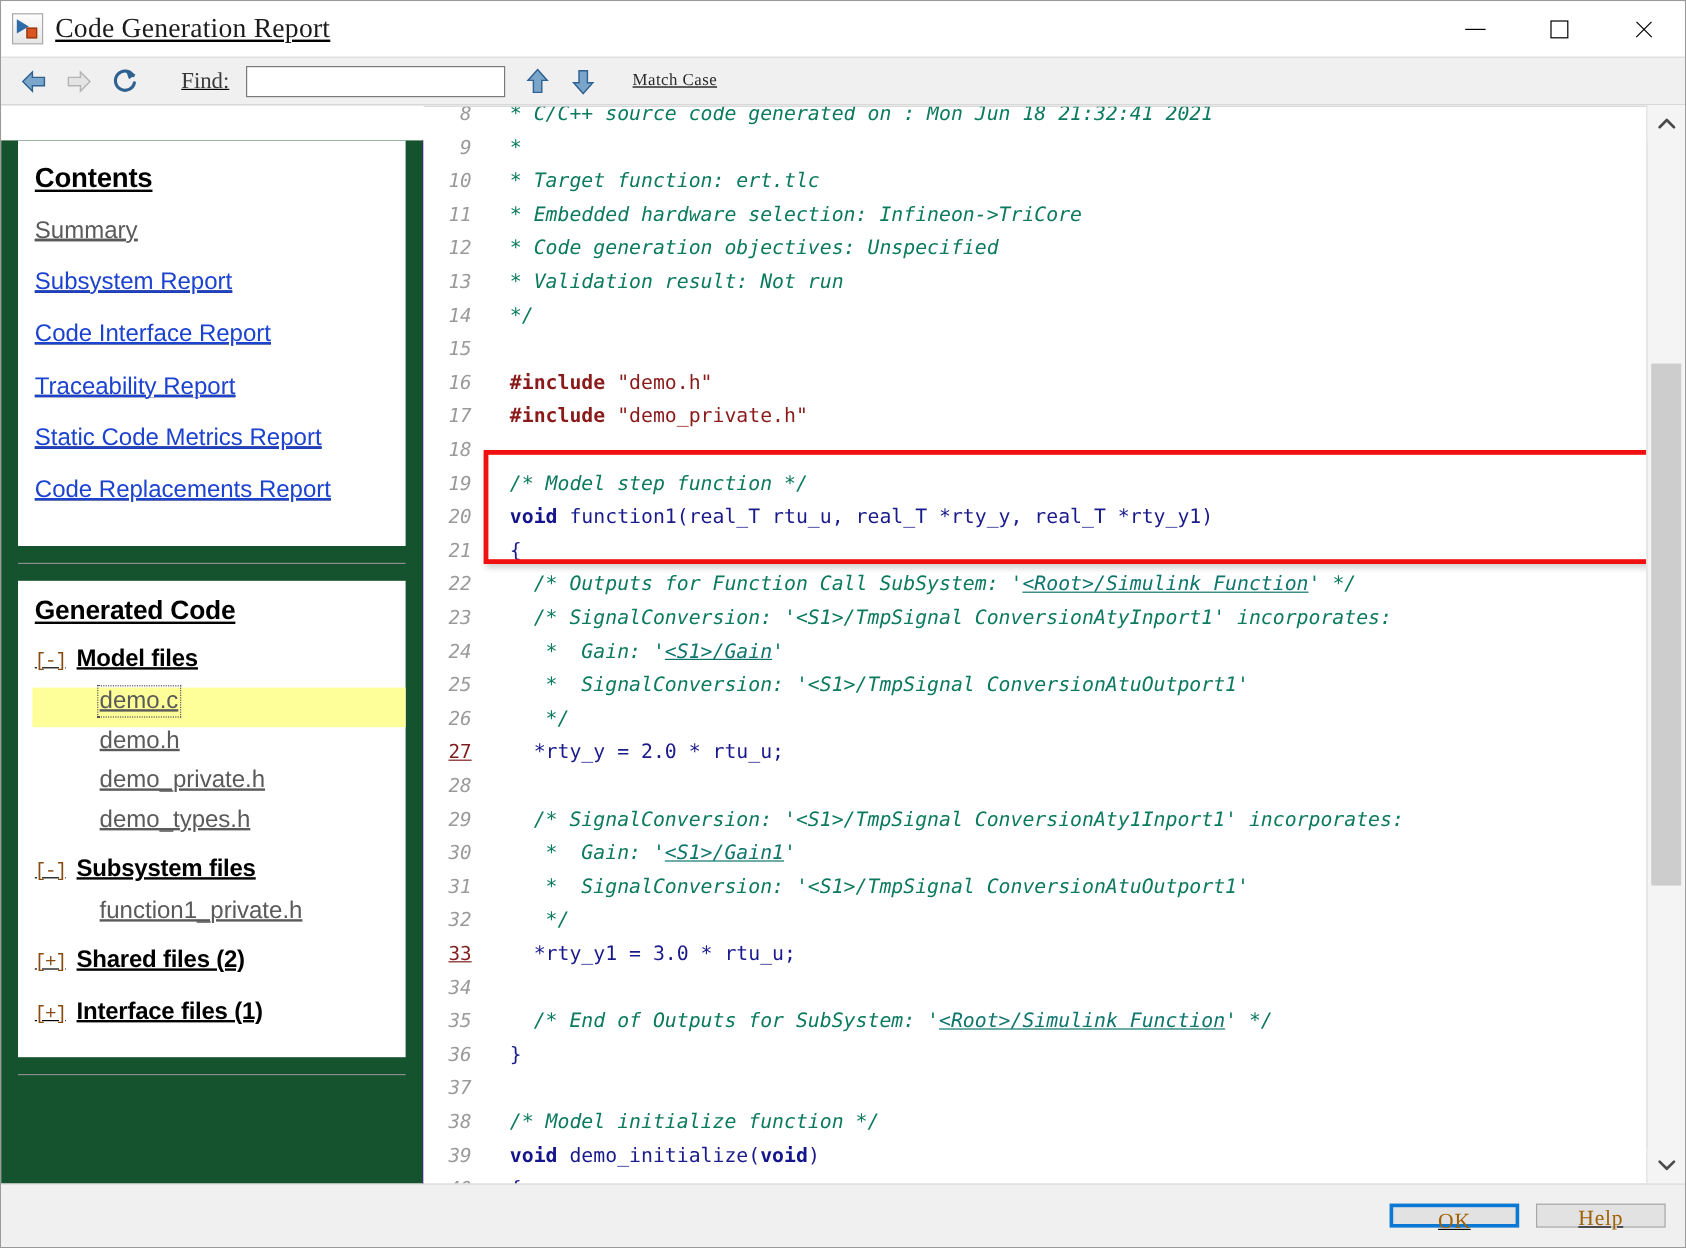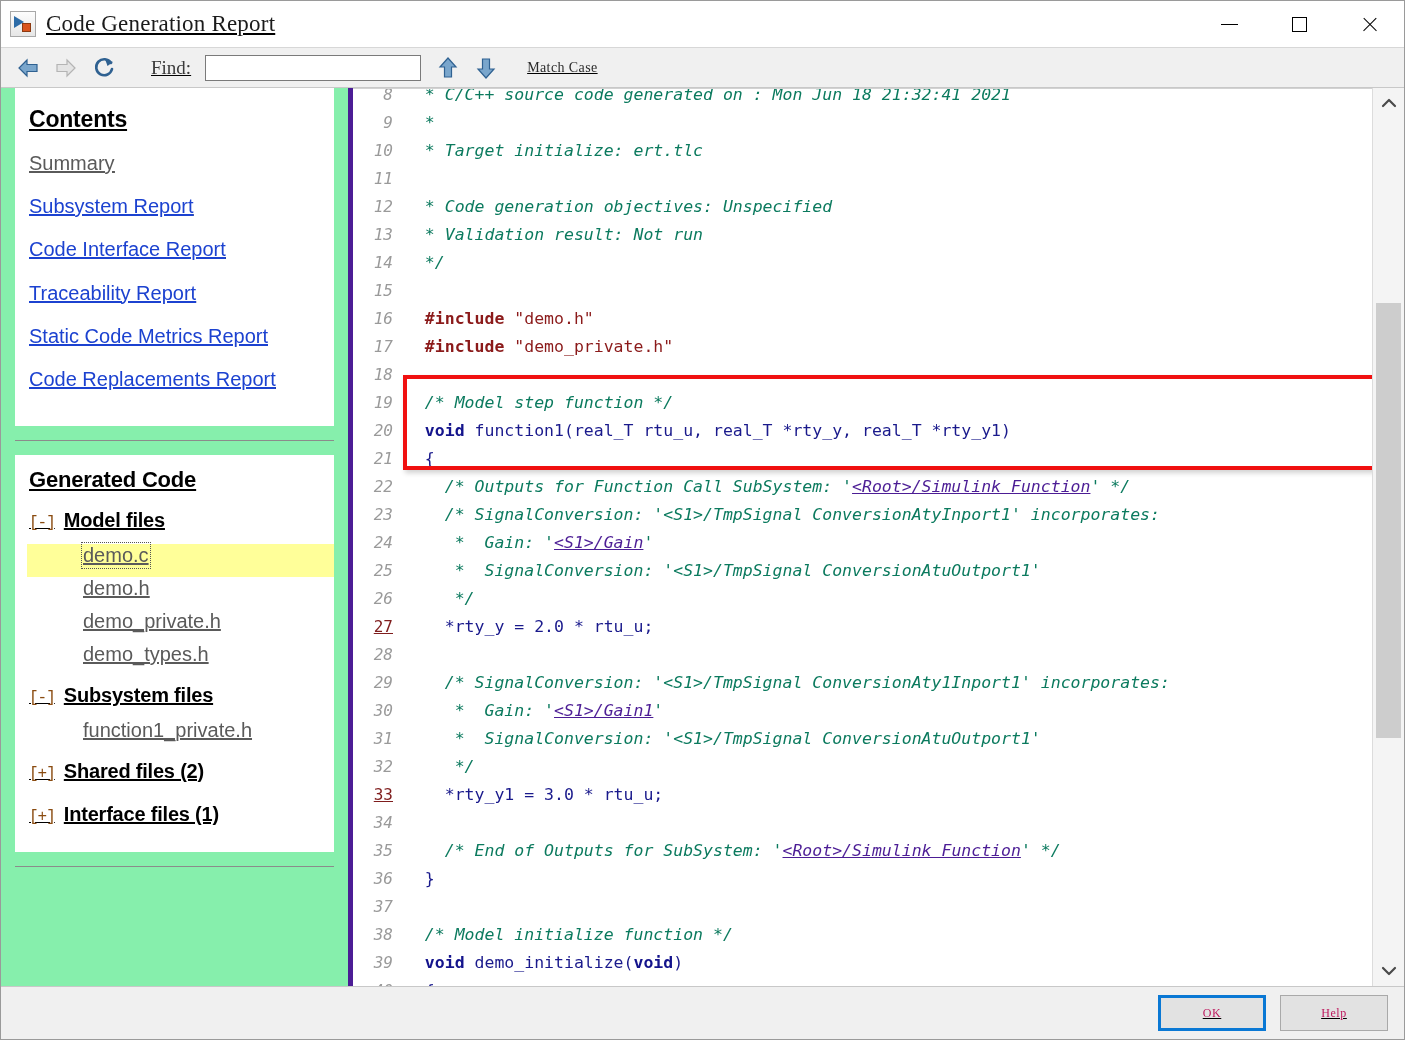--- a/index.html
+++ b/index.html
@@ -129,25 +129,26 @@
     display: flex;
     min-height: 0;
     background: #ffffff;
     position: relative;
   }
 
   
   .sidebar {
     width: 352px;
     min-width: 352px;
-    background: #86efac;
-    border-right: 5px solid #4c1d95;
+    background: #14532d;
+    border-right: 1px solid #4c1d95;
     overflow: hidden;
     position: relative;
     padding: 0 14px;
+    margin-top: 29px;
   }
   .panel {
     background: #ffffff;
     padding: 6px 12px 14px 12px;
   }
   .panel.first { padding-top: 14px; }
   .divider {
     height: 0;
     border-top: 1px solid #8b8b8b;
     margin: 14px 0 14px 0;
@@ -264,21 +265,21 @@
     color: #7f1d1d;
     text-decoration: underline;
     font-style: normal;
     cursor: pointer;
   }
   .code-txt { color: #1a1a8c; }
   .cmt { color: #0b7a5e; font-style: italic; }
   .pre { color: #8b1a1a; font-weight: bold; }
   .str { color: #8b1a1a; }
   .kw  { color: #14148c; font-weight: bold; }
-  .lnk { color: #4c1d95; text-decoration: underline; font-style: italic; cursor: pointer; }
+  .lnk { color: #0f766e; text-decoration: underline; font-style: italic; cursor: pointer; }
 
   .redbox {
     position: absolute;
     left: 50px;
     top: 286px;
     width: 1036px;
     height: 95px;
     border: 4px solid #f01010;
     pointer-events: none;
     box-shadow: 2px 3px 5px rgba(0,0,0,.18);
@@ -313,26 +314,26 @@
     height: 53px; min-height: 53px;
     background: #f0f0f0;
     border-top: 1px solid #c8c8c8;
     display: flex;
     align-items: center;
     justify-content: flex-end;
     padding-right: 16px;
     gap: 14px;
   }
   .dlg-btn {
-    width: 108px; height: 36px;
+    width: 108px; height: 20px;
     background: #e2e2e2;
     border: 1px solid #a9a9a9;
     font-family: "Liberation Serif", serif;
-    font-size: 12px;
-    color: #be185d;
+    font-size: 18px;
+    color: #a16207;
     letter-spacing: .6px;
     cursor: pointer;
   }
   .dlg-btn.default {
     border: 3px solid #0a78d4;
     background: #e2e2e2;
   }
 </style>
 </head>
 <body>
@@ -452,22 +453,22 @@
       </div>
 
       <div class="divider"></div>
     </div>
 
     <div class="code-wrap">
       <div class="code-viewport">
         <div class="code-scroll" id="code-lines">
             <div class="code-line"><span class="ln">8</span><span class="cmt">  * C/C++ source code generated on : Mon Jun 18 21:32:41 2021</span></div>
             <div class="code-line"><span class="ln">9</span><span class="cmt">  *</span></div>
-            <div class="code-line"><span class="ln">10</span><span class="cmt">  * Target initialize: ert.tlc</span></div>
-            <div class="code-line"><span class="ln">11</span></div>
+            <div class="code-line"><span class="ln">10</span><span class="cmt">  * Target function: ert.tlc</span></div>
+            <div class="code-line"><span class="ln">11</span><span class="cmt">  * Embedded hardware selection: Infineon-&gt;TriCore</span></div>
             <div class="code-line"><span class="ln">12</span><span class="cmt">  * Code generation objectives: Unspecified</span></div>
             <div class="code-line"><span class="ln">13</span><span class="cmt">  * Validation result: Not run</span></div>
             <div class="code-line"><span class="ln">14</span><span class="cmt">  */</span></div>
             <div class="code-line"><span class="ln">15</span><span class="code-txt"></span></div>
             <div class="code-line"><span class="ln">16</span><span class="pre">  #include </span><span class="str">"demo.h"</span></div>
             <div class="code-line"><span class="ln">17</span><span class="pre">  #include </span><span class="str">"demo_private.h"</span></div>
             <div class="code-line"><span class="ln">18</span><span class="code-txt"></span></div>
             <div class="code-line"><span class="ln">19</span><span class="cmt">  /* Model step function */</span></div>
             <div class="code-line"><span class="ln">20</span><span class="kw">  void</span><span class="code-txt"> function1(real_T rtu_u, real_T *rty_y, real_T *rty_y1)</span></div>
             <div class="code-line"><span class="ln">21</span><span class="code-txt">  {</span></div>

